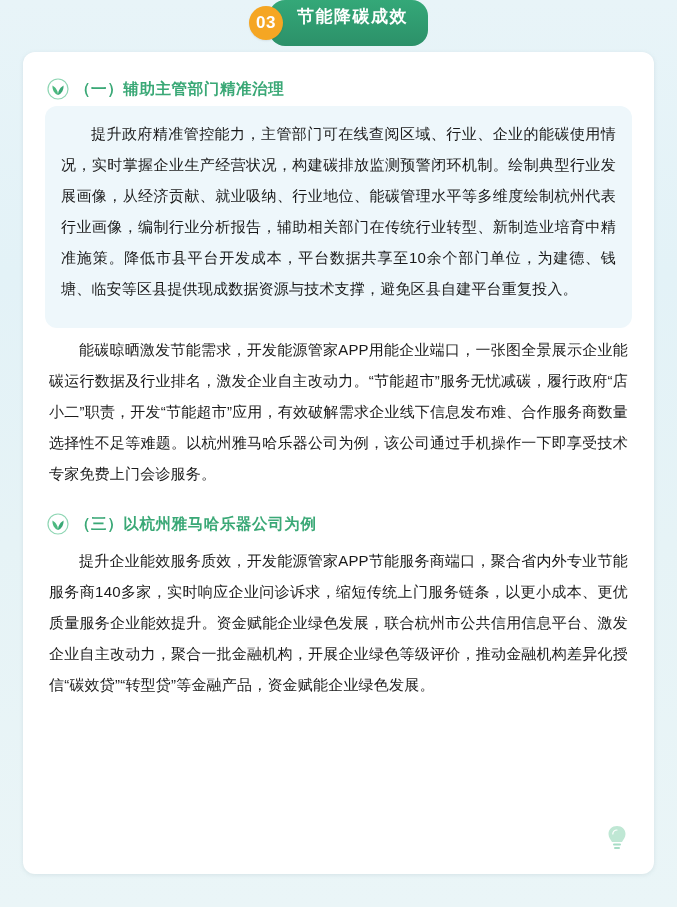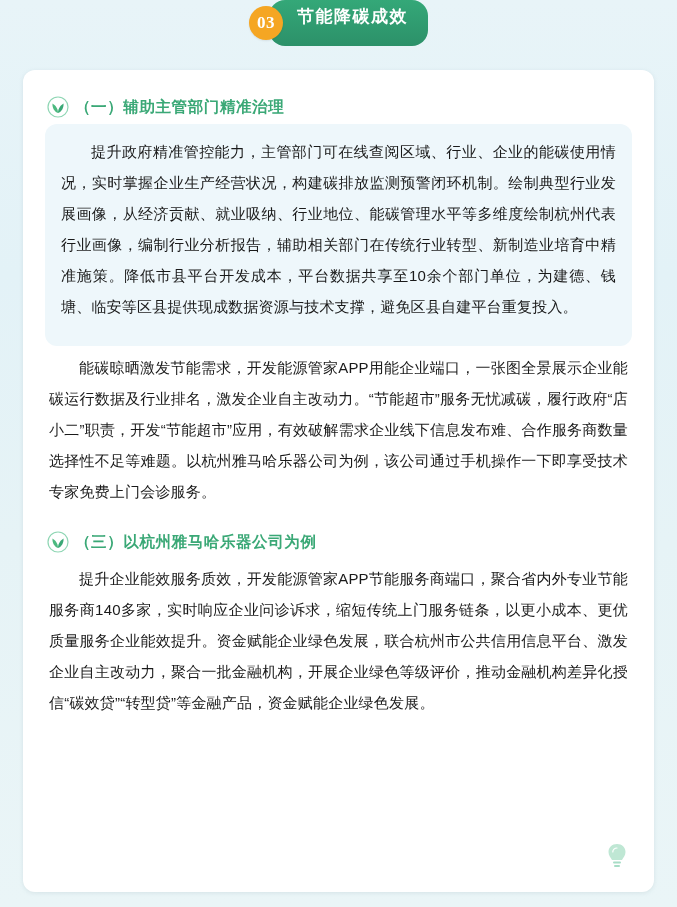--- a/index.html
+++ b/index.html
@@ -22,21 +22,20 @@
     box-sizing: border-box;
   }
 
   
   .header {
     height: 46px;
     display: flex;
     align-items: center;
     justify-content: center;
     gap: 0px;
-    font-family: Liberation Serif, serif;
   }
   .header-badge {
     width: 34px;
     height: 34px;
     border-radius: 50%;
     background: #f5a623;
     color: #ffffff;
     font-size: 17px;
     font-weight: bold;
     display: flex;
@@ -58,21 +57,21 @@
     border-radius: 16px;
     margin-left: -14px;
     line-height: 22px;
     white-space: nowrap;
   }
 
   
   .card {
     position: absolute;
     left: 23px;
-    top: 70px;
+    top: 52px;
     width: 631px;
     height: 822px;
     background: #ffffff;
     border-radius: 12px;
     box-shadow: 0 1px 4px rgba(120,150,160,0.18);
     box-sizing: border-box;
     padding: 16px 20px 0 20px;
   }
 
   .section { margin-bottom: 2px; }

